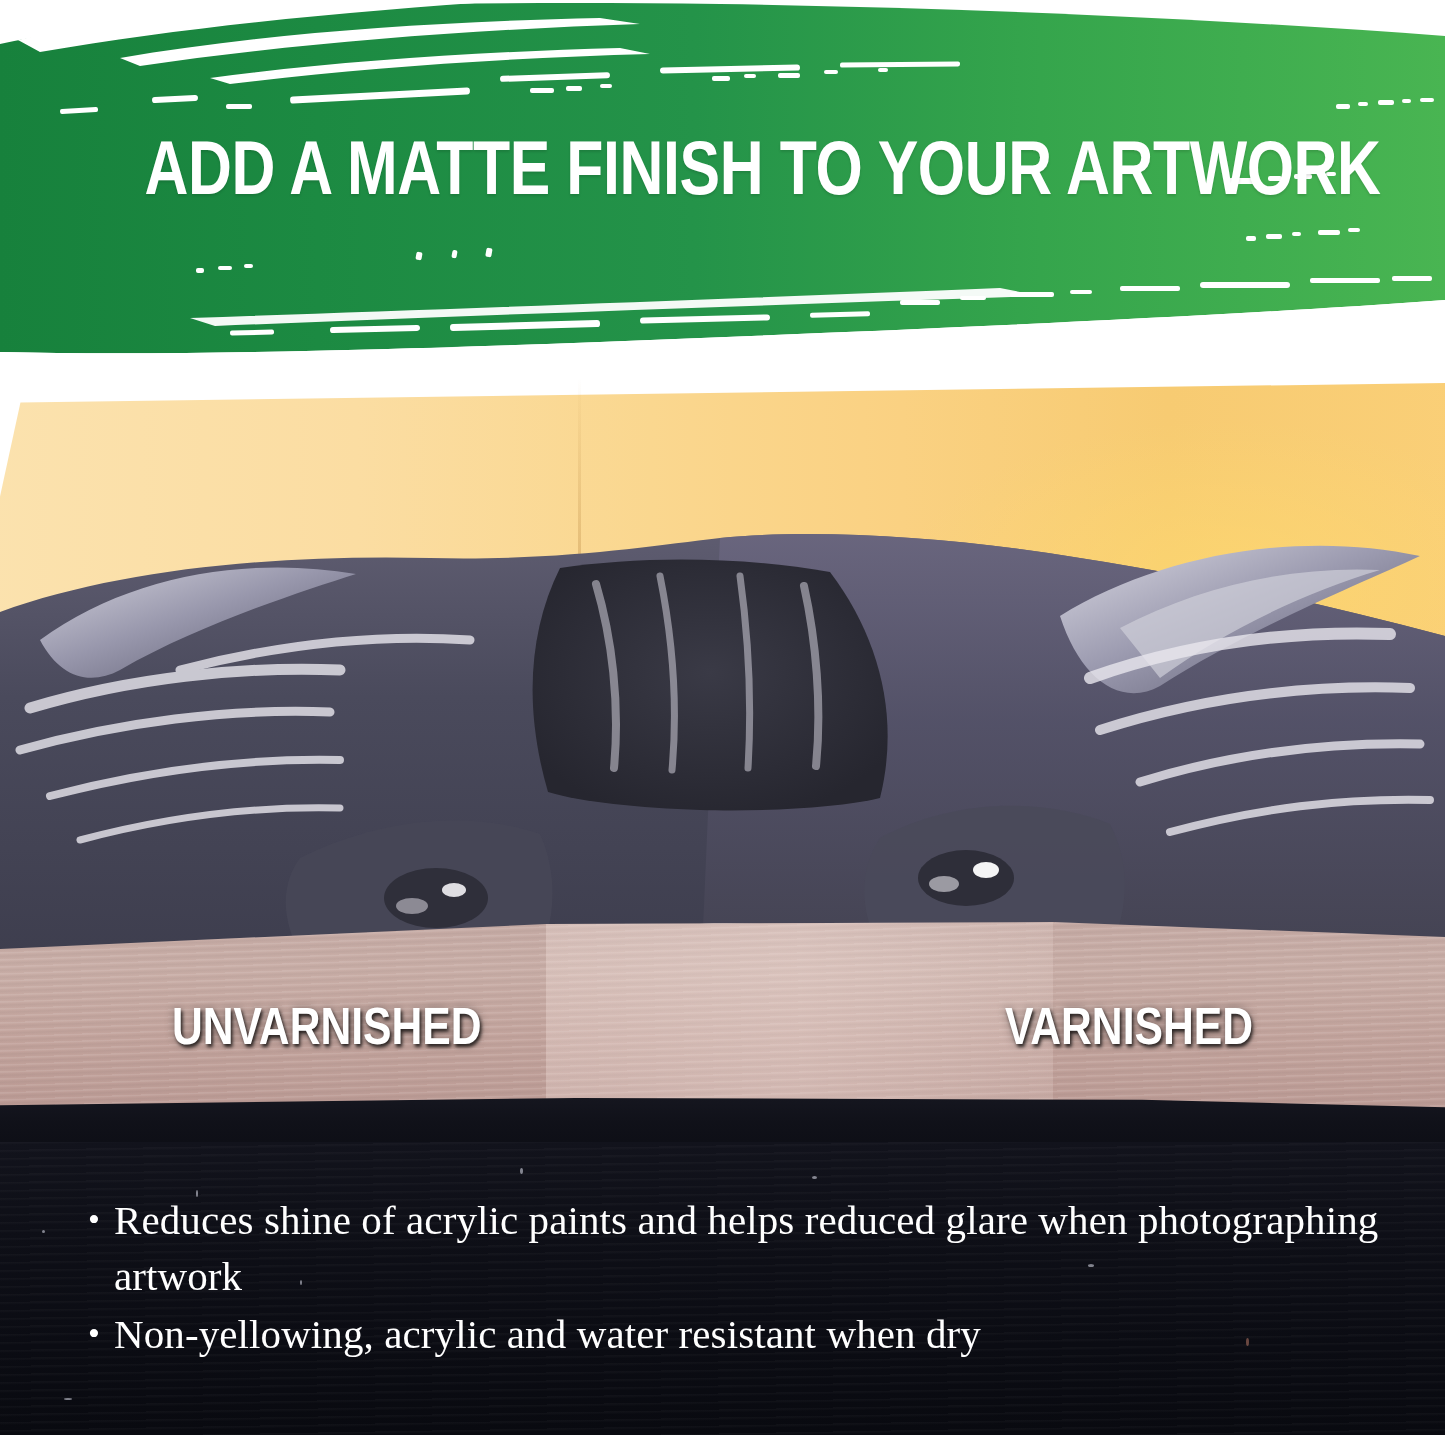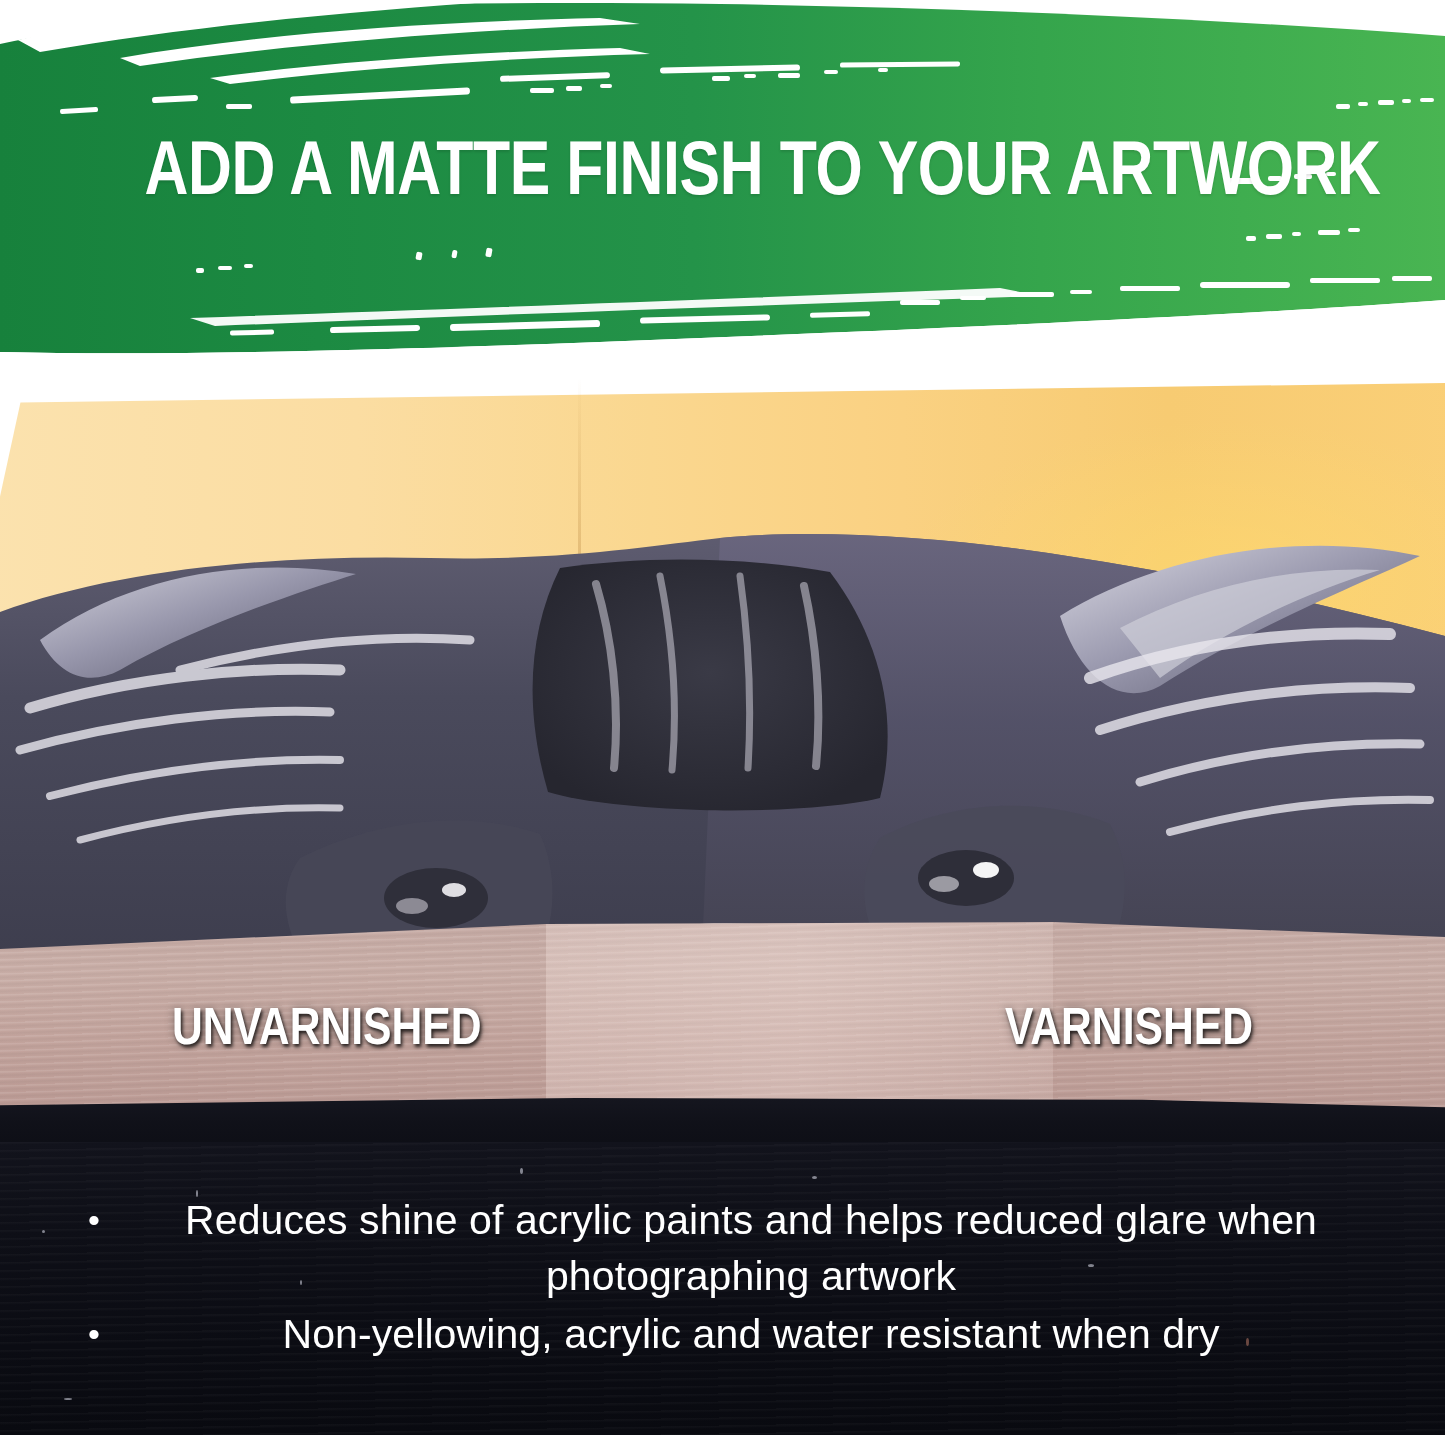--- a/index.html
+++ b/index.html
@@ -94,25 +94,24 @@
   }
   .bottom .wood-streaks {
     position:absolute; inset:0;
     background:repeating-linear-gradient(179deg, rgba(255,255,255,.028) 0px, rgba(255,255,255,.028) 1px, rgba(0,0,0,0) 3px, rgba(0,0,0,0) 8px);
   }
   .bottom .speck { position:absolute; background:rgba(225,228,240,.55); border-radius:50%; }
 
   .bullets {
     position:absolute; left:88px; top:50px; width:1300px;
     color:#ffffff;
-    font-family:Liberation Sans, sans-serif;
+    font-family:Liberation Serif, serif;
     font-size:41px;
     line-height:56px;
     letter-spacing:0.1px;
-    text-align:center;
   }
   .bullets li { list-style:none; position:relative; padding-left:26px; margin-bottom:2px; }
   .bullets li:before {
     content:"\2022"; position:absolute; left:0; top:0; font-size:34px; line-height:56px;
   }
 </style>
 </head>
 <body>
 
 <div class="page">

